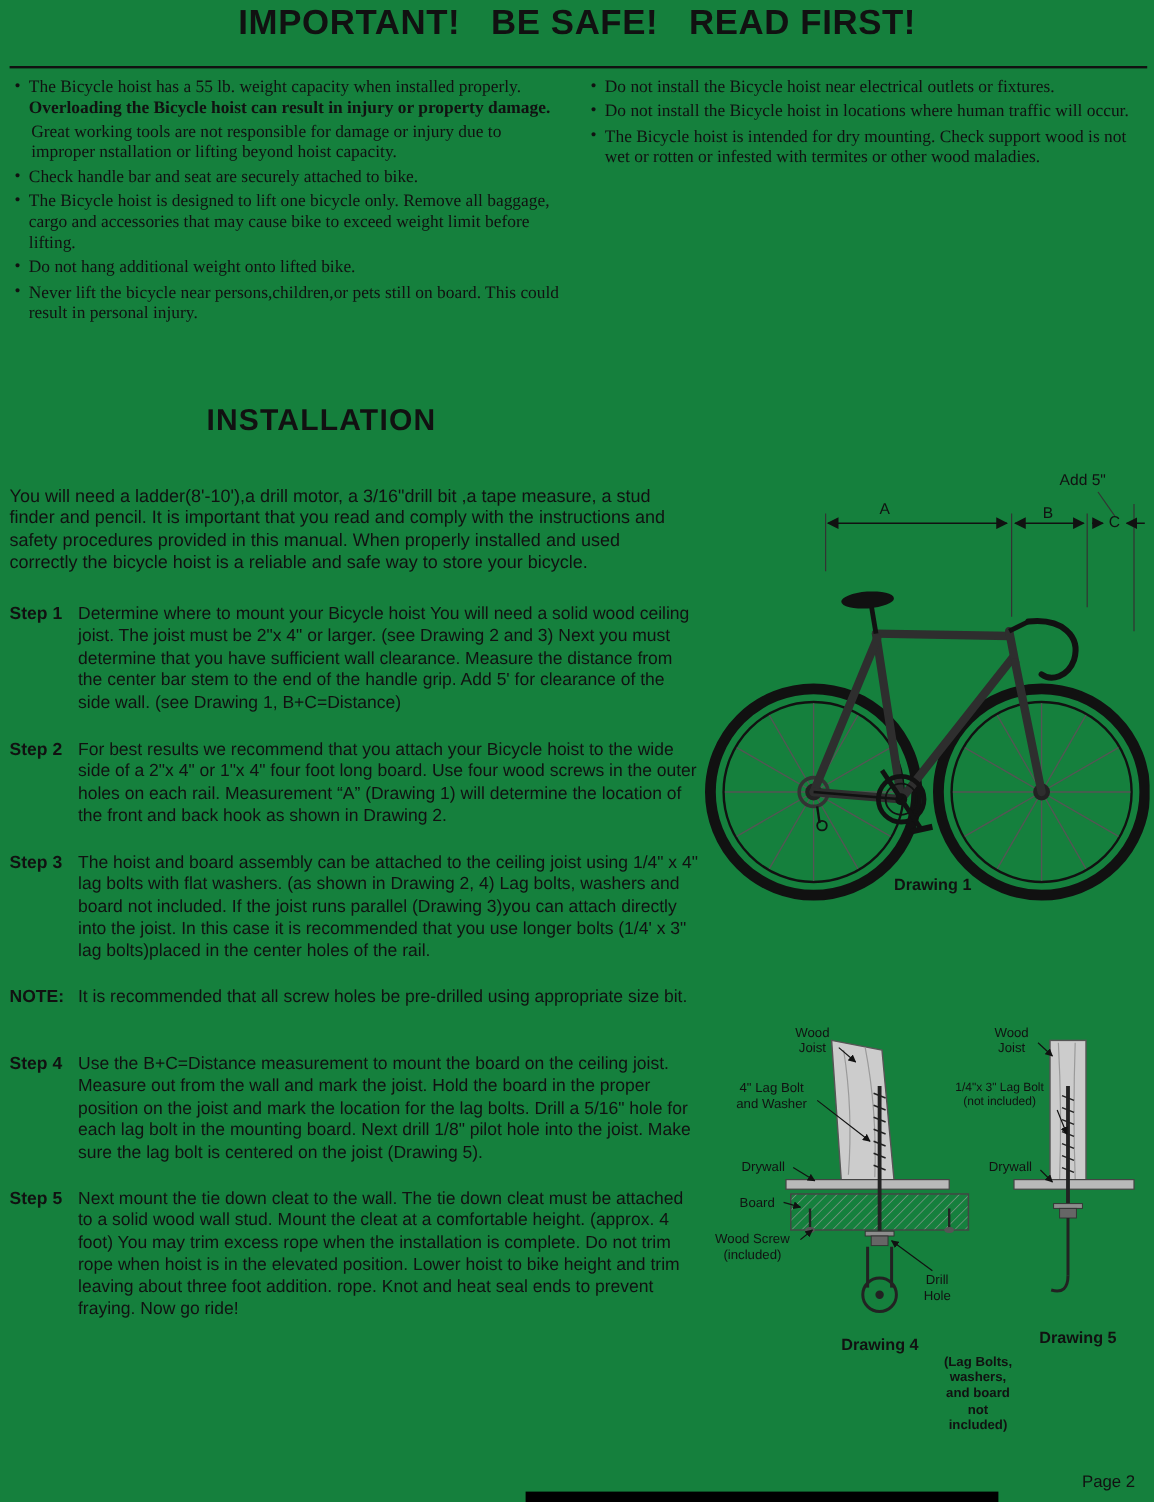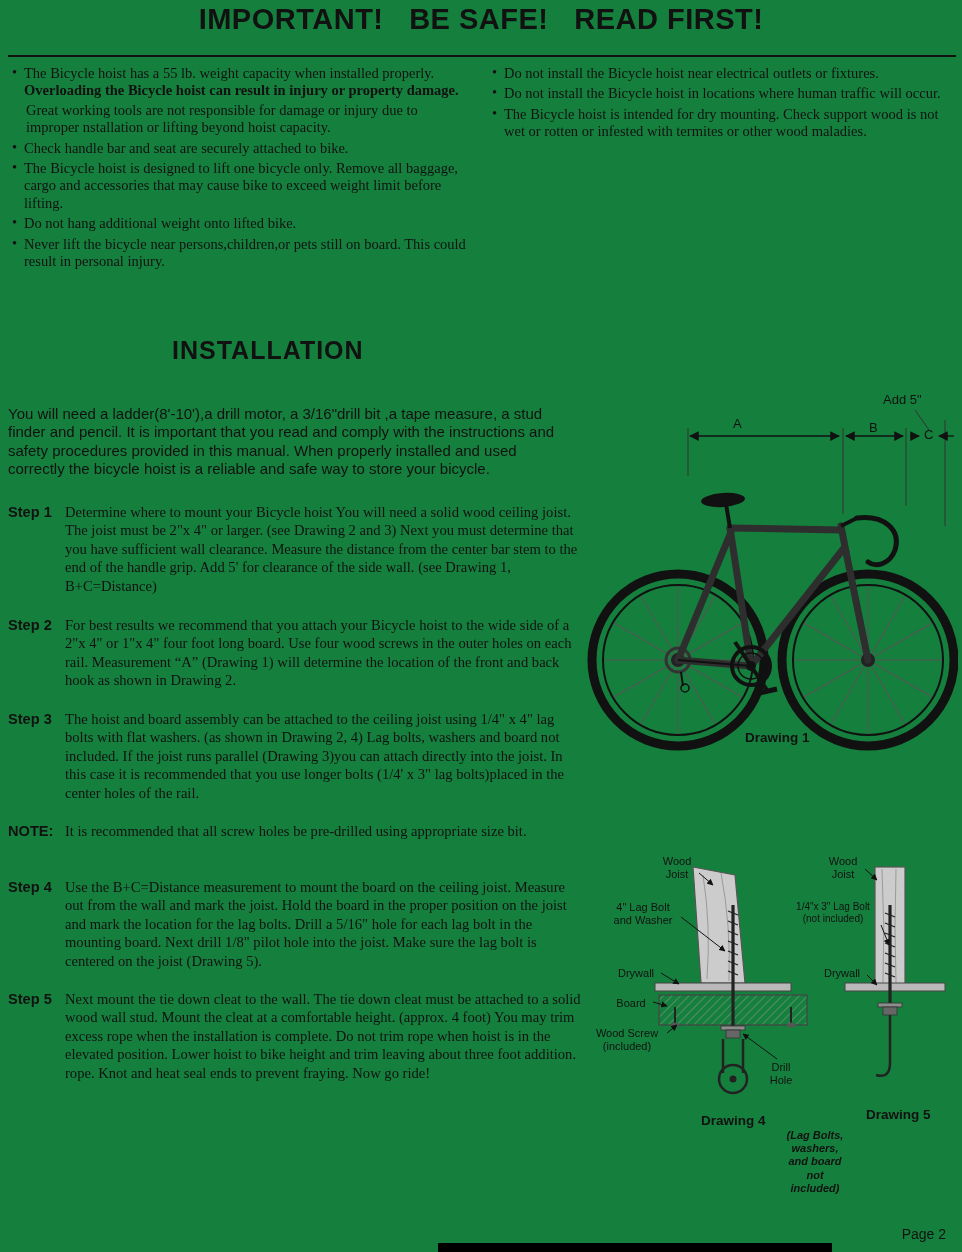--- a/index.html
+++ b/index.html
@@ -21,21 +21,21 @@
     position:relative; padding-left:14px; margin-bottom:3px;
     font-size:14.5px; line-height:1.2;
   }
   .bullets li::before { content:"•"; position:absolute; left:2px; top:-1px; }
   .subnote { margin:2px 0 2px 2px; }
   b { font-weight:700; }
   .inst-heading { position:absolute; top:336px; left:172px; font-size:25px; font-weight:800; letter-spacing:1px; }
   .intro { position:absolute; top:392px; left:8px; width:564px; font-size:15px; line-height:1.22;margin-top:13px; }
   .step { position:absolute; left:8px; width:574px; display:flex; font-size:14.6px; line-height:1.26; }
   .step-label { width:57px; font-weight:700; flex:none; }
-  .step-body { flex:1;font-family:Liberation Serif, serif; }
+  .step-body { flex:1; }
   .fig1 { position:absolute; left:583px; top:388px; width:375px; height:372px; }
   .fig45 { position:absolute; left:583px; top:855px; width:375px; height:345px; }
   .fig1 svg, .fig45 svg { position:absolute; left:0; top:0; }
   .fig-label { position:absolute; font-size:11px; line-height:1.15; text-align:center; }
   .fig-label.small { font-size:10px; }
   .dim-label { position:absolute; font-size:13px; font-weight:400; }
   .fig-caption { position:absolute; font-weight:700; font-size:13.5px; }
   .fig-note { position:absolute; font-size:11px; font-weight:700; line-height:1.2; text-align:center; }
   .page-num { position:absolute; right:16px; bottom:10px; font-size:14px; }
   .scan-bar { position:absolute; left:438px; bottom:0; width:394px; height:9px; background:#000; }
@@ -256,19 +256,19 @@
     <span class="fig-label" style="left:24px; top:46px; width:72px;">4" Lag Bolt and Washer</span>
     <span class="fig-label" style="left:28px; top:112px; width:50px;">Drywall</span>
     <span class="fig-label" style="left:26px; top:142px; width:44px;">Board</span>
     <span class="fig-label" style="left:4px; top:172px; width:80px;">Wood Screw (included)</span>
     <span class="fig-label" style="left:180px; top:206px; width:36px;">Drill Hole</span>
     <span class="fig-label" style="left:238px; top:0; width:44px;">Wood Joist</span>
     <span class="fig-label small" style="left:204px; top:46px; width:92px;">1/4"x 3" Lag Bolt (not included)</span>
     <span class="fig-label" style="left:234px; top:112px; width:50px;">Drywall</span>
     <span class="fig-caption" style="left:118px; top:258px;">Drawing 4</span>
     <span class="fig-caption" style="left:283px; top:252px;">Drawing 5</span>
-    <span class="fig-note" style="left:198px; top:274px; width:68px;font-style:italic;">(Lag Bolts, washers, and board not included)</span>
+    <span class="fig-note" style="left:198px; top:274px; width:68px;">(Lag Bolts, washers, and board not included)</span>
   </div>
 
   <div class="page-num">Page 2</div>
   <div class="scan-bar"></div>
 
 </div>
 
 </body></html>

